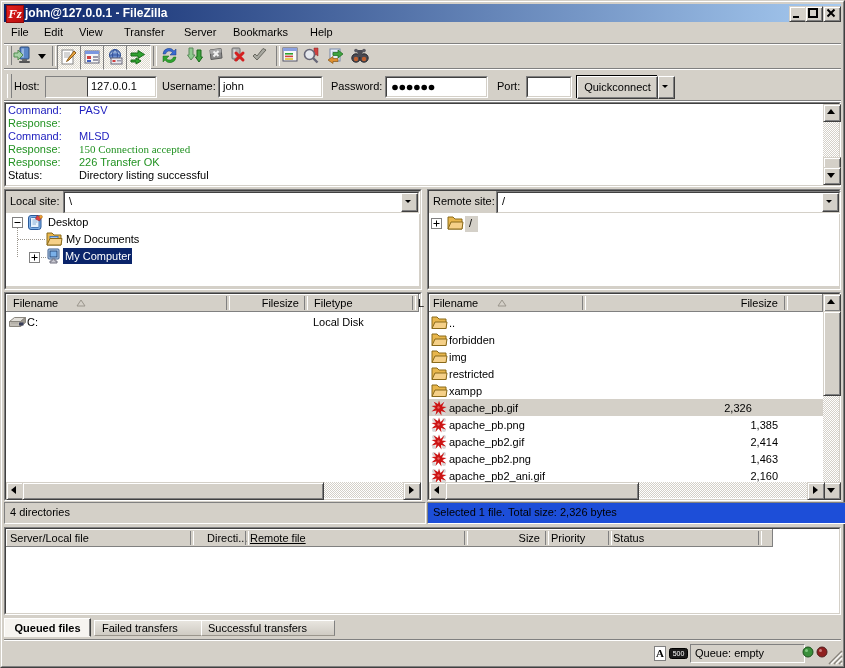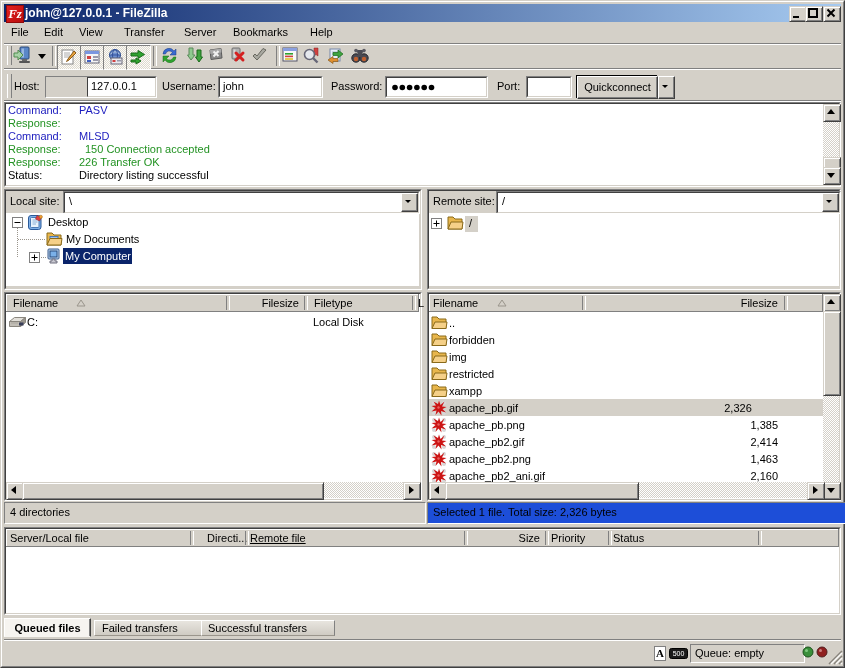--- a/index.html
+++ b/index.html
@@ -205,21 +205,21 @@
     </svg>
   </div>
 
 <div class="sunk2" style="left:4px;top:102px;width:835px;height:83px;">
     <div class="in"></div>
   </div>
 <div class="abs" style="left:6px;top:104px;width:817px;height:79px;background:#fff;line-height:13px;white-space:pre;">
 <div class="abs" style="left:2px;top:0px;color:#1c1cbe;">Command:</div><div class="abs" style="left:73px;top:0px;color:#1c1cbe;">PASV</div>
 <div class="abs" style="left:2px;top:13px;color:#229222;">Response:</div>
 <div class="abs" style="left:2px;top:26px;color:#1c1cbe;">Command:</div><div class="abs" style="left:73px;top:26px;color:#1c1cbe;">MLSD</div>
-<div class="abs" style="left:2px;top:39px;color:#229222;">Response:</div><div class="abs" style="left:79px;top:39px;color:#229222;">150 Connection accepted</div>
+<div class="abs" style="left:2px;top:39px;color:#229222;">Response:</div><div class="abs" style="left:73px;top:39px;color:#229222;font-family:Liberation Serif, serif;">150 Connection accepted</div>
 <div class="abs" style="left:2px;top:52px;color:#229222;">Response:</div><div class="abs" style="left:73px;top:52px;color:#229222;">226 Transfer OK</div>
 <div class="abs" style="left:2px;top:65px;color:#000;">Status:</div><div class="abs" style="left:73px;top:65px;color:#000;">Directory listing successful</div>
 </div>
 
 <div class="abs dither" style="left:823px;top:104px;width:16px;height:80px;"></div>
 <div class="btn3" style="left:823px;top:104px;width:16px;height:16px;">
   <svg width="14" height="14">
       <path d="M7 4 L11 9 L3 9 Z" fill="#000"></path>
     </svg>
   </div>
@@ -469,21 +469,21 @@
       <path d="M5 3 L5 11 L10 7 Z" fill="#000"></path>
     </svg>
   </div>
 
 <div class="sunk1" style="left:4px;top:502px;width:415px;height:20px;background:#d4d0c8;line-height:19px;padding-left:5px;">4 directories</div>
 <div class="sunk1" style="left:427px;top:502px;width:412px;height:20px;background:#1d4ed8;line-height:19px;padding-left:5px;">Selected 1 file. Total size: 2,326 bytes</div>
 
 <div class="sunk2" style="left:4px;top:527px;width:835px;height:86px;">
     <div class="in"></div>
   </div>
-<div class="abs" style="left:6px;top:529px;width:833px;height:18px;background:#d4d0c8;border-bottom:1px solid #808080;box-shadow:inset -1px -1px 0 #808080, inset 1px 1px 0 #fff;">
+<div class="abs" style="left:6px;top:529px;width:767px;height:18px;background:#d4d0c8;border-bottom:1px solid #808080;box-shadow:inset -1px -1px 0 #808080, inset 1px 1px 0 #fff;">
   <span class="hdrcell" style="left:4px;">Server/Local file</span>
   <div class="hdrdiv" style="left:184px;"></div>
   <span class="hdrcell" style="left:201px;">Directi...</span>
   <div class="hdrdiv" style="left:239px;"></div>
   <span class="hdrcell" style="left:244px;text-decoration:underline;">Remote file</span>
   <div class="hdrdiv" style="left:458px;"></div>
   <span class="hdrcell" style="left:458px;width:76px;text-align:right;">Size</span>
   <div class="hdrdiv" style="left:539px;"></div>
   <span class="hdrcell" style="left:545px;">Priority</span>
   <div class="hdrdiv" style="left:602px;"></div>

